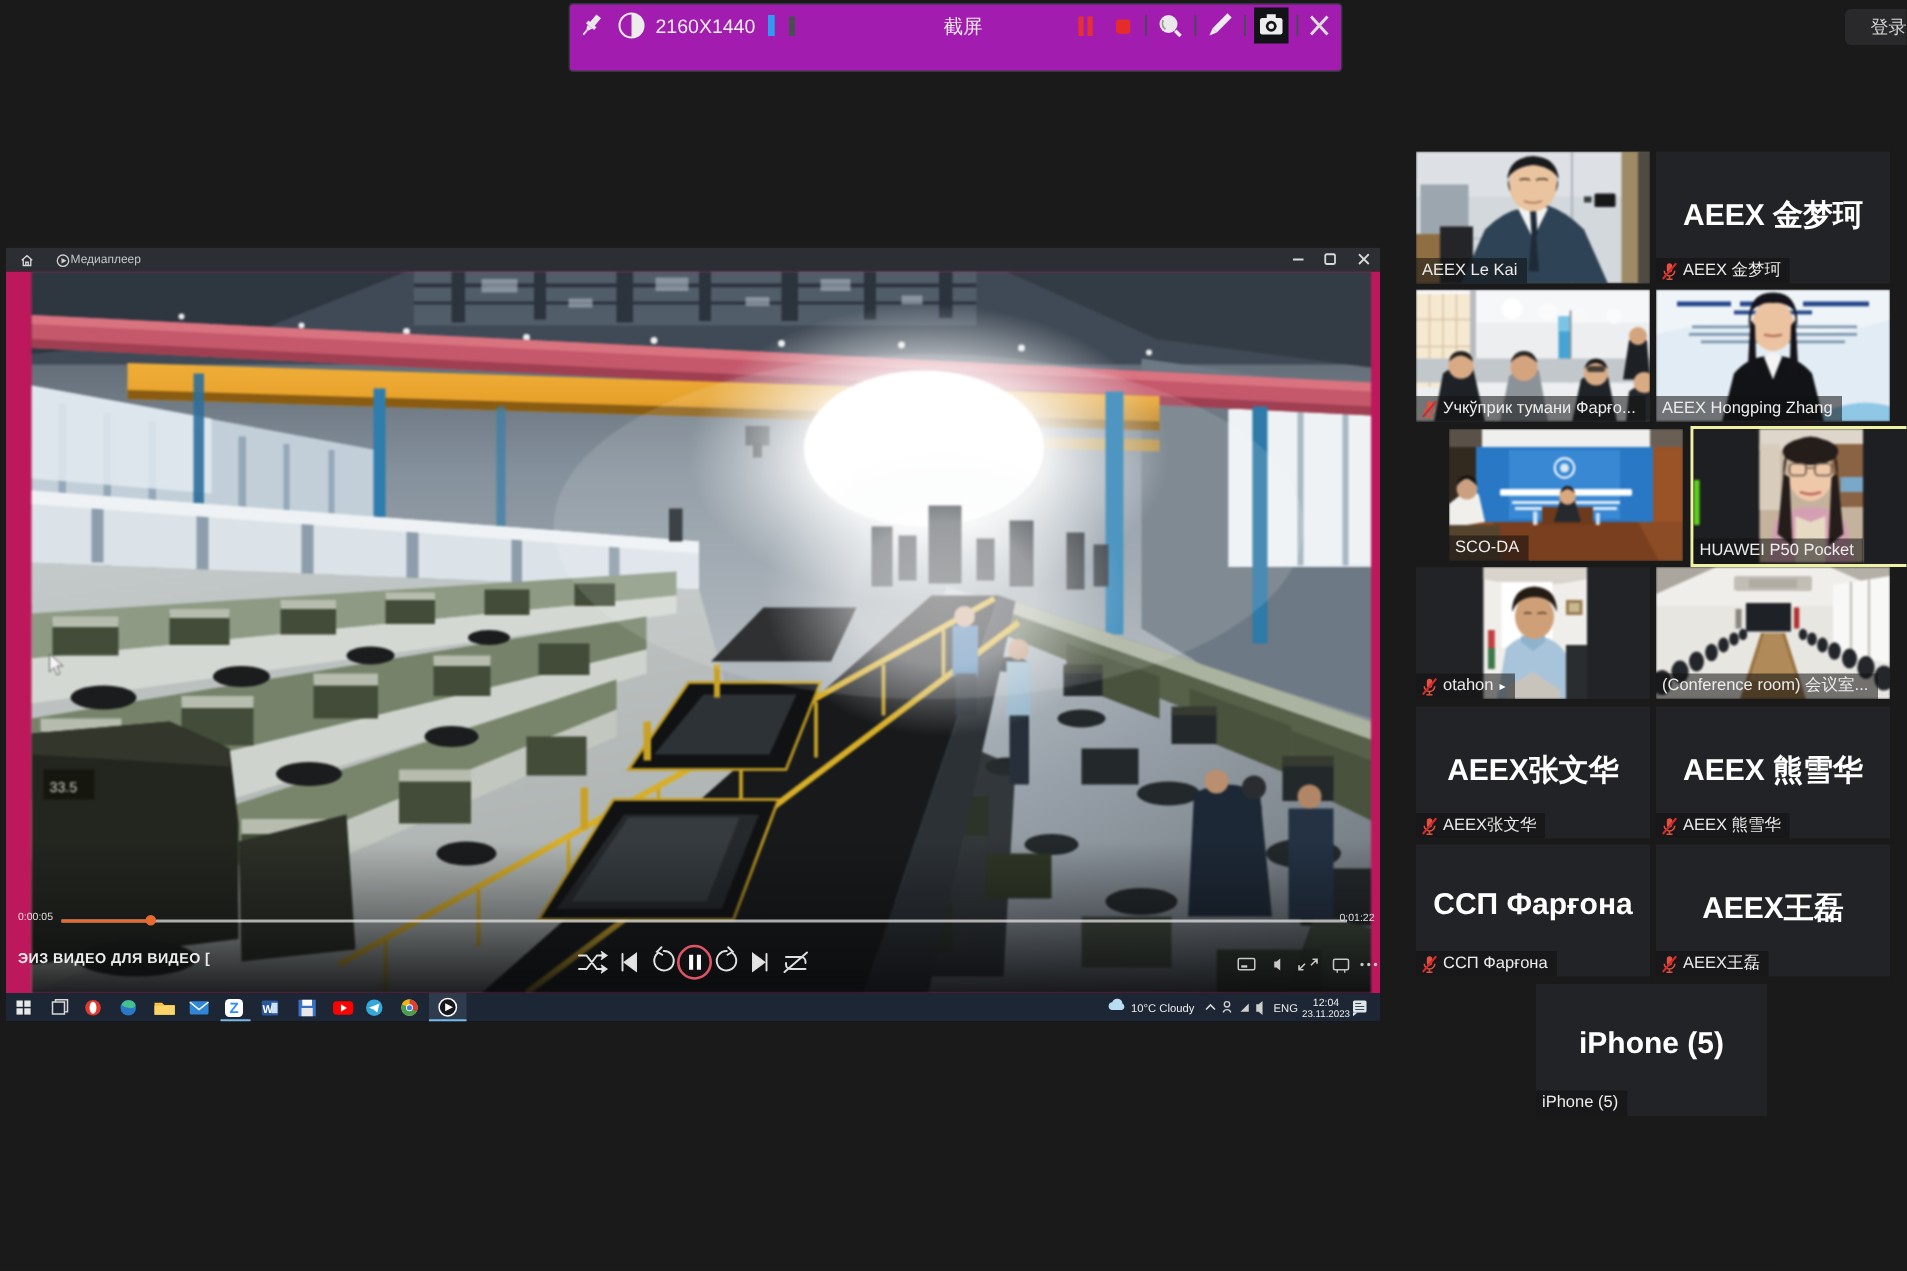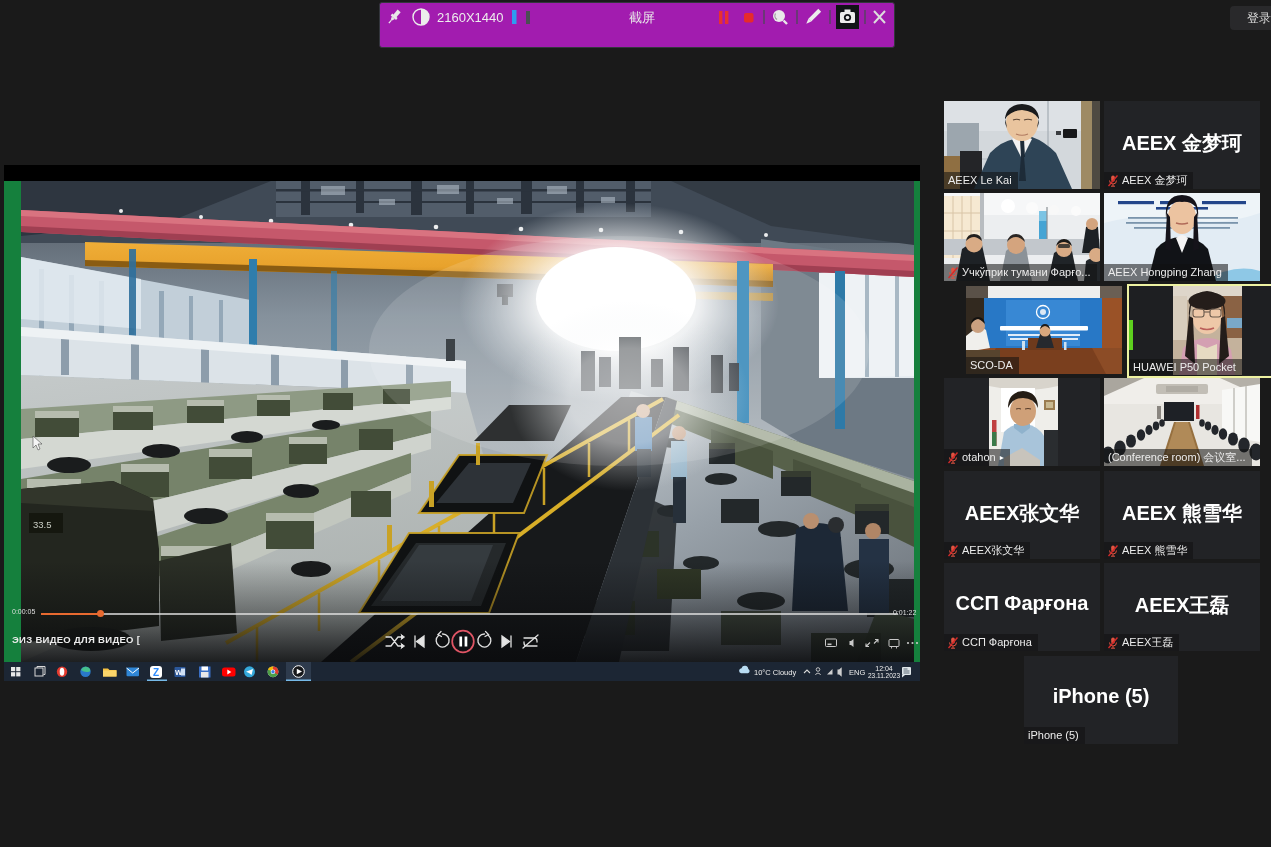--- a/index.html
+++ b/index.html
@@ -13,21 +13,21 @@
   border:1px solid #33363c; border-radius:3px; }
 
 
 #login { left:1230px; top:6px; width:58px; height:24px; background:#29292b;
   border-radius:4px; color:#d8d8d8; font-size:12px; text-align:center; line-height:24px; }
 
 
 #screen { left:4px; top:165px; width:916px; height:516px; background:#000; }
 #titlebar { left:0; top:0; width:916px; height:16px; background:#2b2e33; }
 #titlebar .txt { position:absolute; left:43px; top:3px; font-size:8px; color:#c6c8ca; }
-#content { left:0; top:16px; width:916px; height:481px; background:#15803d; }
+#content { left:0; top:16px; width:916px; height:481px; background:#be185d; }
 #video { left:17px; top:0; width:893px; height:481px; }
 
 
 #taskbar { left:0; top:497px; width:916px; height:19px; background:#1c2634; }
 
 
 .tile { position:absolute; width:156px; height:88px; background:#222326; overflow:hidden; }
 .tname { position:absolute; width:100%; top:29px; text-align:center; color:#fff;
   font-size:20px; font-weight:bold; }
 .label { position:absolute; left:0; bottom:0; background:rgba(16,16,16,0.55);
@@ -86,20 +86,33 @@
         <circle cx="467.5" cy="14.5" r="1.8" fill="#ededed"></circle>
       </g>
       <line x1="485" y1="7" x2="485" y2="21" stroke="#474b51" stroke-width="1.2"></line>
       <path d="M494,8 L505,20 M505,8 L494,20" stroke="#dcdcdc" stroke-width="2"></path>
     </svg>
   </div>
 
   <div id="login" class="abs">登录</div>
 
   <div id="screen" class="abs">
+    <div id="titlebar" class="abs">
+      <svg class="abs" style="left:9px; top:3.5px;" width="110" height="10" viewBox="0 0 110 10">
+        <path d="M1.5,4.5 L5,1.5 L8.5,4.5 M2.5,4 L2.5,8 L7.5,8 L7.5,4 M4.2,8 L4.2,5.8 L5.8,5.8 L5.8,8" stroke="#d6d6d6" stroke-width="0.9" fill="none"></path>
+        <circle cx="29" cy="4.8" r="3.8" fill="none" stroke="#cfcfcf" stroke-width="0.9"></circle>
+        <polygon points="28,3 31.4,4.8 28,6.6" fill="#cfcfcf"></polygon>
+      </svg>
+      <span class="txt">Медиаплеер</span>
+      <svg class="abs" style="right:2px; top:2px;" width="58" height="12" viewBox="0 0 58 12">
+        <line x1="2" y1="6" x2="9" y2="6" stroke="#d9d9d9" stroke-width="1.3"></line>
+        <rect x="23.5" y="2.5" width="6.5" height="6.5" rx="1" fill="none" stroke="#d9d9d9" stroke-width="1.2"></rect>
+        <path d="M46,2.5 L52.5,9 M52.5,2.5 L46,9" stroke="#d9d9d9" stroke-width="1.2"></path>
+      </svg>
+    </div>
     <div id="content" class="abs">
       <svg id="video" class="abs" viewBox="0 0 893 481" preserveAspectRatio="none">
         <defs>
           <linearGradient id="base" x1="0" y1="0" x2="0" y2="1">
             <stop offset="0" stop-color="#49525d"></stop>
             <stop offset="0.28" stop-color="#85919c"></stop>
             <stop offset="0.55" stop-color="#a8b0b6"></stop>
             <stop offset="1" stop-color="#868d92"></stop>
           </linearGradient>
           <radialGradient id="glare" cx="0.5" cy="0.5" r="0.5">

